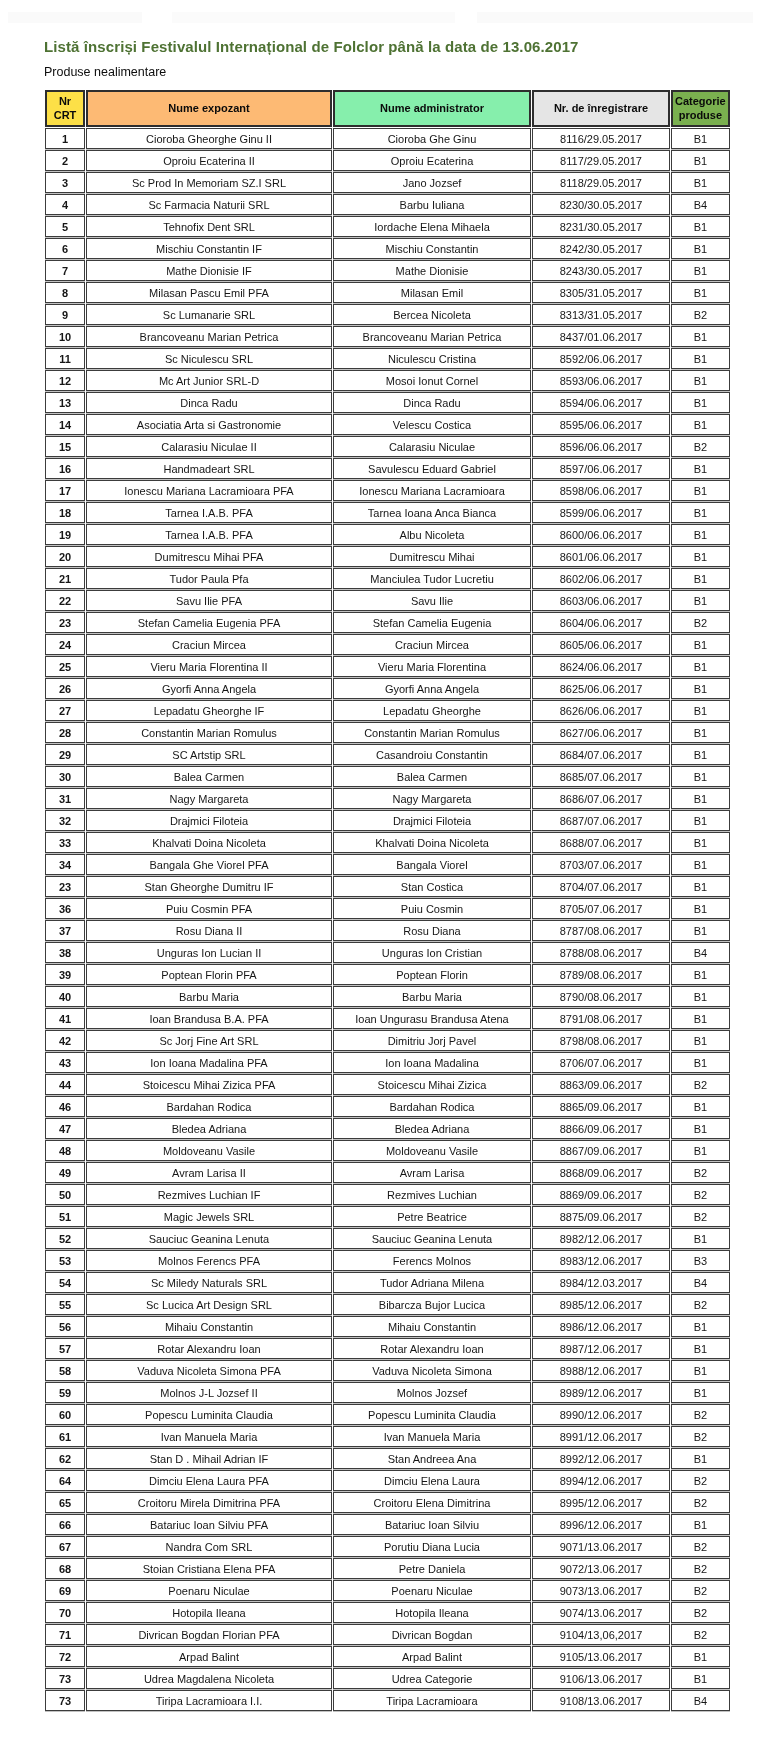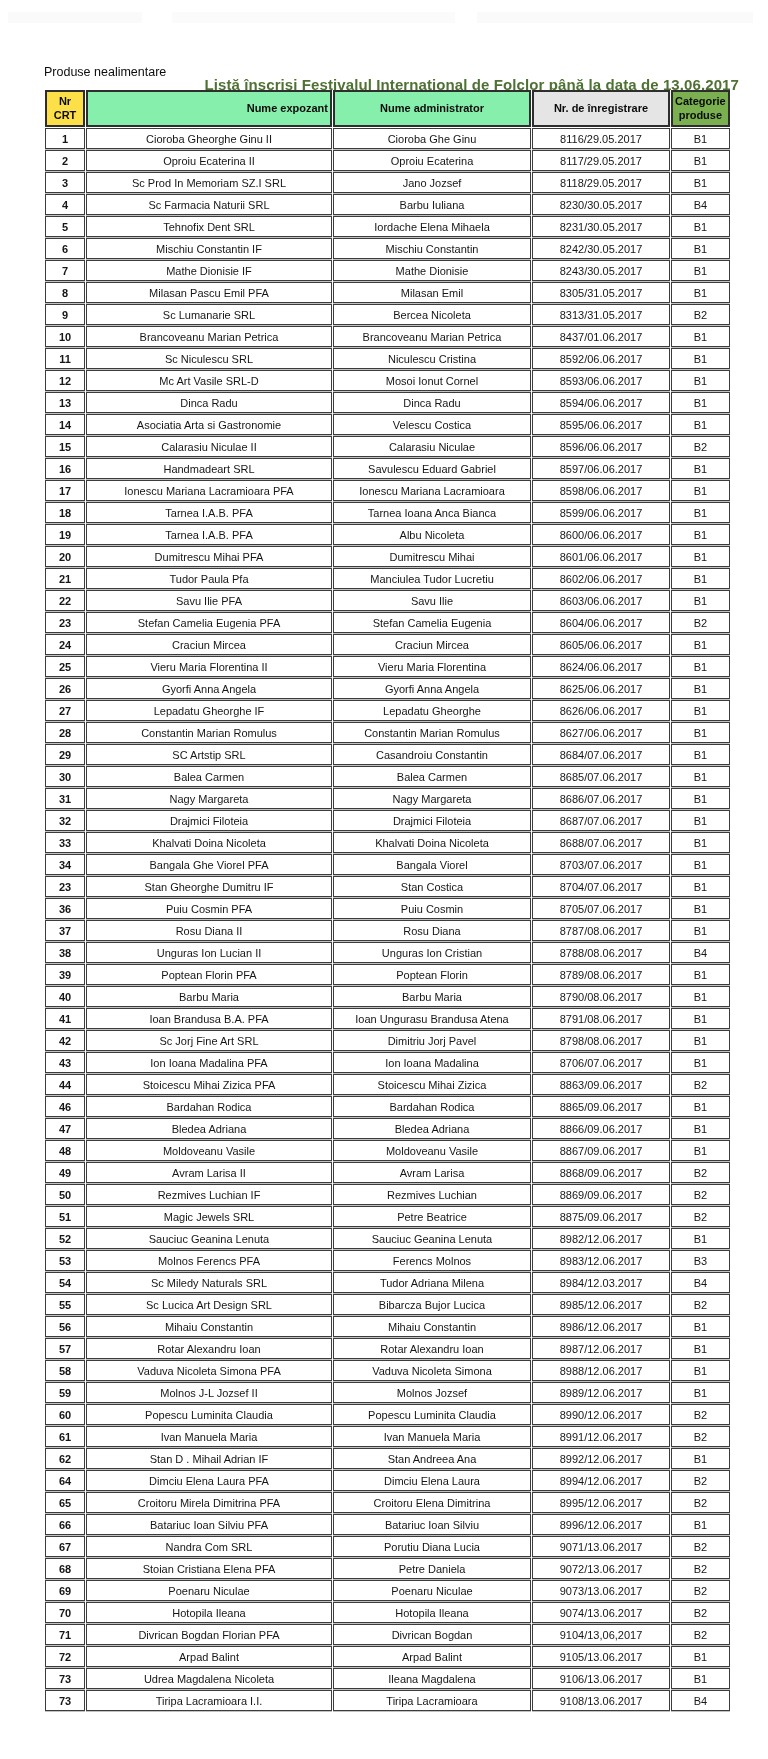--- a/index.html
+++ b/index.html
@@ -9,23 +9,22 @@
     color: #1a1a1a;
     position: relative;
     overflow: hidden;
   }
   .top-ghost {
     position: absolute; top: 12px; left: 8px; width: 745px; height: 11px;
     background: linear-gradient(90deg, #fafafa 0 18%, #ffffff 18% 22%, #fbfbfb 22% 60%, #ffffff 60% 63%, #fafafa 63% 100%);
   }
   .page-title {
     position: absolute; top: 38px; left: 44px; width: 695px;
-    text-align: right; font-size: 15px; font-weight: bold;
+    text-align: left; font-size: 15px; font-weight: bold;
     letter-spacing: 0.1px;
-    margin-top: 38px;
   }
   .page-subtitle {
     position: absolute; top: 65px; left: 44px;
     font-size: 12.5px; font-weight: normal; color: #0d0d0d;
   }
   table.list {
     position: absolute; top: 89px; left: 44px;
     border-collapse: separate; border-spacing: 1px;
     table-layout: fixed;
   }
@@ -63,21 +62,21 @@
   <colgroup>
     <col class="c0">
       <col class="c1">
       <col class="c2">
       <col class="c3">
       <col class="c4">
   </colgroup>
   <thead>
     <tr id="header-row">
         <th style="background: #fde047;">Nr CRT</th>
-        <th style="background: #86efac; text-align: right;">Nume expozant</th>
+        <th style="background: #fdba74;">Nume expozant</th>
         <th style="background: #86efac;">Nume administrator</th>
         <th style="background: #e5e5e5;">Nr. de înregistrare</th>
         <th style="background: rgb(122, 176, 79); margin-left: 33px;">Categorie produse</th>
       </tr>
   </thead>
   <tbody id="table-body">
       <tr>
         <td class="nr">1</td>
         <td>Cioroba Gheorghe Ginu II</td>
         <td>Cioroba Ghe Ginu</td>
@@ -149,21 +148,21 @@
       </tr>
       <tr>
         <td class="nr">11</td>
         <td>Sc Niculescu SRL</td>
         <td>Niculescu Cristina</td>
         <td>8592/06.06.2017</td>
         <td>B1</td>
       </tr>
       <tr>
         <td class="nr">12</td>
-        <td>Mc Art Vasile SRL-D</td>
+        <td>Mc Art Junior SRL-D</td>
         <td>Mosoi Ionut Cornel</td>
         <td>8593/06.06.2017</td>
         <td>B1</td>
       </tr>
       <tr>
         <td class="nr">13</td>
         <td>Dinca Radu</td>
         <td>Dinca Radu</td>
         <td>8594/06.06.2017</td>
         <td>B1</td>
@@ -563,21 +562,21 @@
       <tr>
         <td class="nr">72</td>
         <td>Arpad Balint</td>
         <td>Arpad Balint</td>
         <td>9105/13.06.2017</td>
         <td>B1</td>
       </tr>
       <tr>
         <td class="nr">73</td>
         <td>Udrea Magdalena Nicoleta</td>
-        <td>Ileana Magdalena</td>
+        <td>Udrea Categorie</td>
         <td>9106/13.06.2017</td>
         <td>B1</td>
       </tr>
       <tr>
         <td class="nr">73</td>
         <td>Tiripa Lacramioara I.I.</td>
         <td>Tiripa Lacramioara</td>
         <td>9108/13.06.2017</td>
         <td>B4</td>
       </tr>

